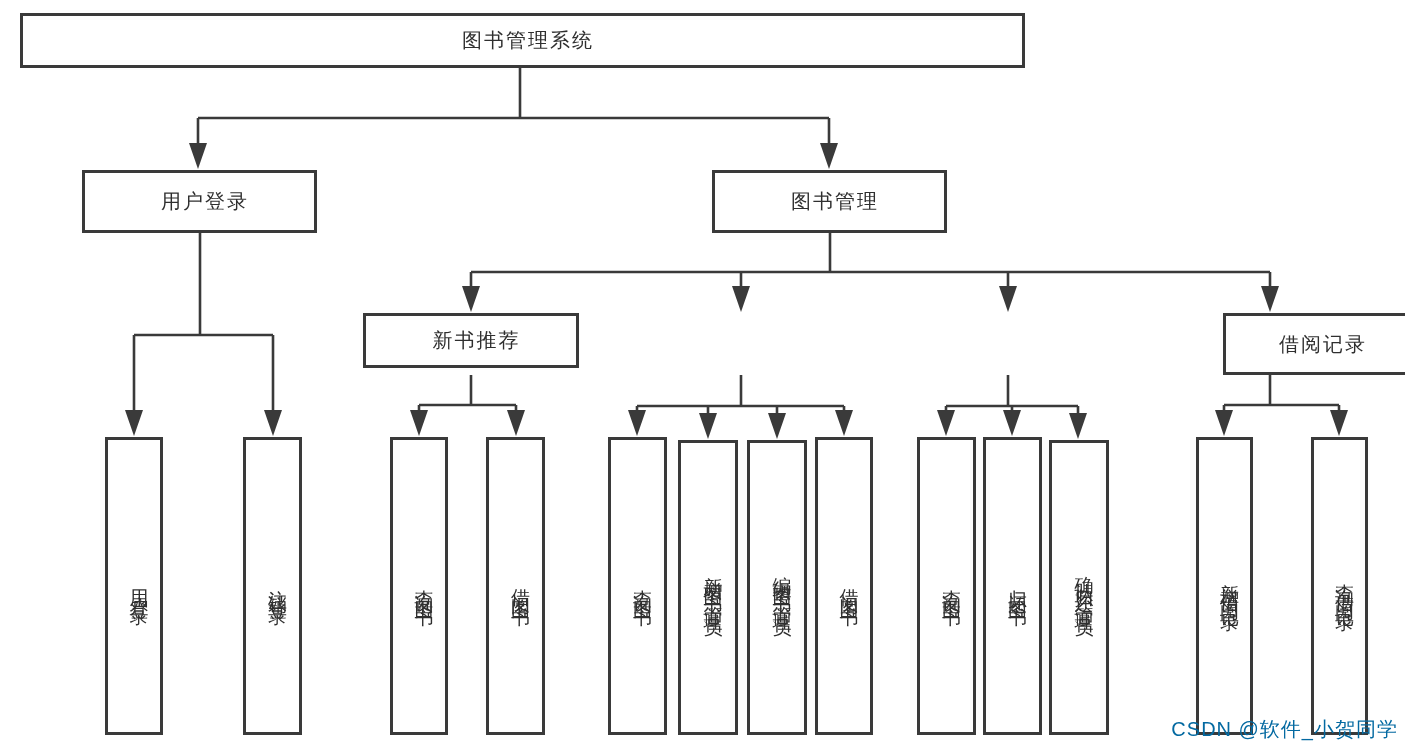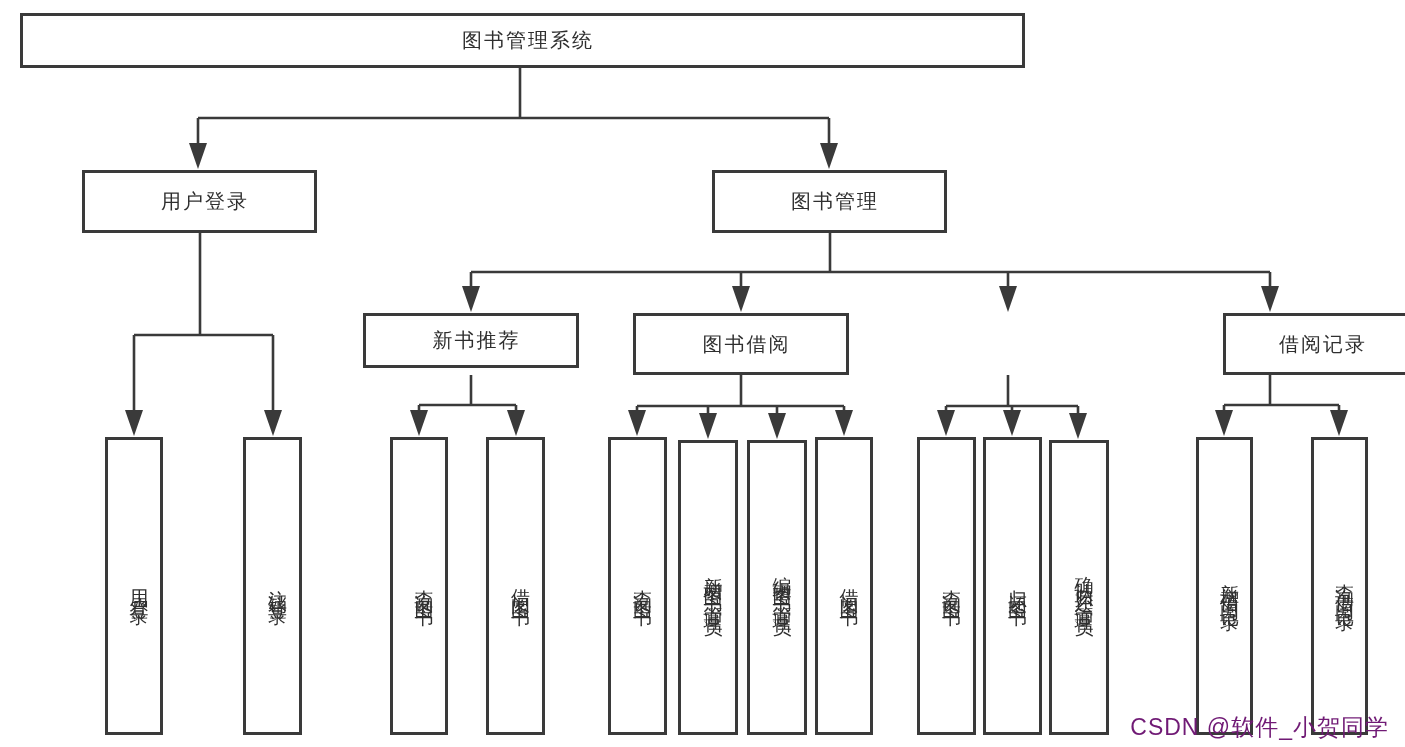--- a/index.html
+++ b/index.html
@@ -41,24 +41,24 @@
   .leaf .lbl {
     writing-mode: vertical-rl;
     text-orientation: mixed;
     font-size: 19px;
     letter-spacing: 6px;
     line-height: 1;
     white-space: normal;
   }
   .watermark {
     position: absolute;
-    right: 16px;
+    right: 7px;
     bottom: 4px;
-    font-size: 23px;
-    color: #701a75;
+    font-size: 20px;
+    color: #0369a1;
     letter-spacing: 1px;
     z-index: 3;
   }
 </style>
 </head>
 <body>
 
 <div id="stage">
 
   <svg id="wires" viewBox="0 0 1405 747" xmlns="http://www.w3.org/2000/svg">
@@ -123,23 +123,20 @@
   <div class="node" style="left:82px; top:170px; width:235px; height:63px;">
     <span class="lbl">用户登录</span>
   </div>
   <div class="node" style="left:712px; top:170px; width:235px; height:63px;font-family:Liberation Mono, monospace;">
     <span class="lbl">图书管理</span>
   </div>
 
   <div class="node" style="left:363px; top:313px; width:216px; height:55px;">
     <span class="lbl">新书推荐</span>
   </div>
-  <div class="node" style="left:633px; top:313px; width:216px; height:62px;">
-    <span class="lbl">图书借阅</span>
-  </div>
   <div class="node" style="left:1208px; top:313px; width:189px; height:62px;margin-left:15px;">
     <span class="lbl">借阅记录</span>
   </div>
 
   <div class="node leaf" style="left:105px; top:437px; width:58px; height:298px;">
     <span class="lbl">用户登录</span>
   </div>
   <div class="node leaf" style="left:243px; top:437px; width:59px; height:298px;">
     <span class="lbl">注销登录</span>
   </div>

